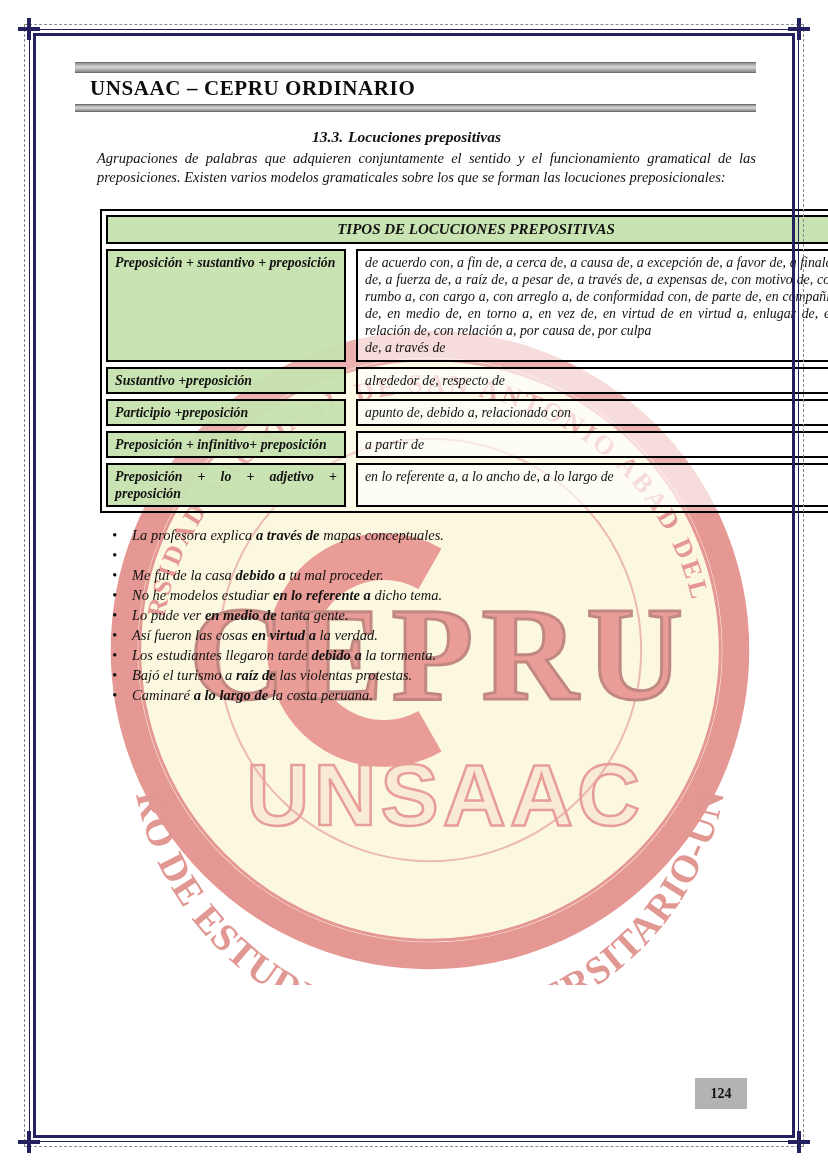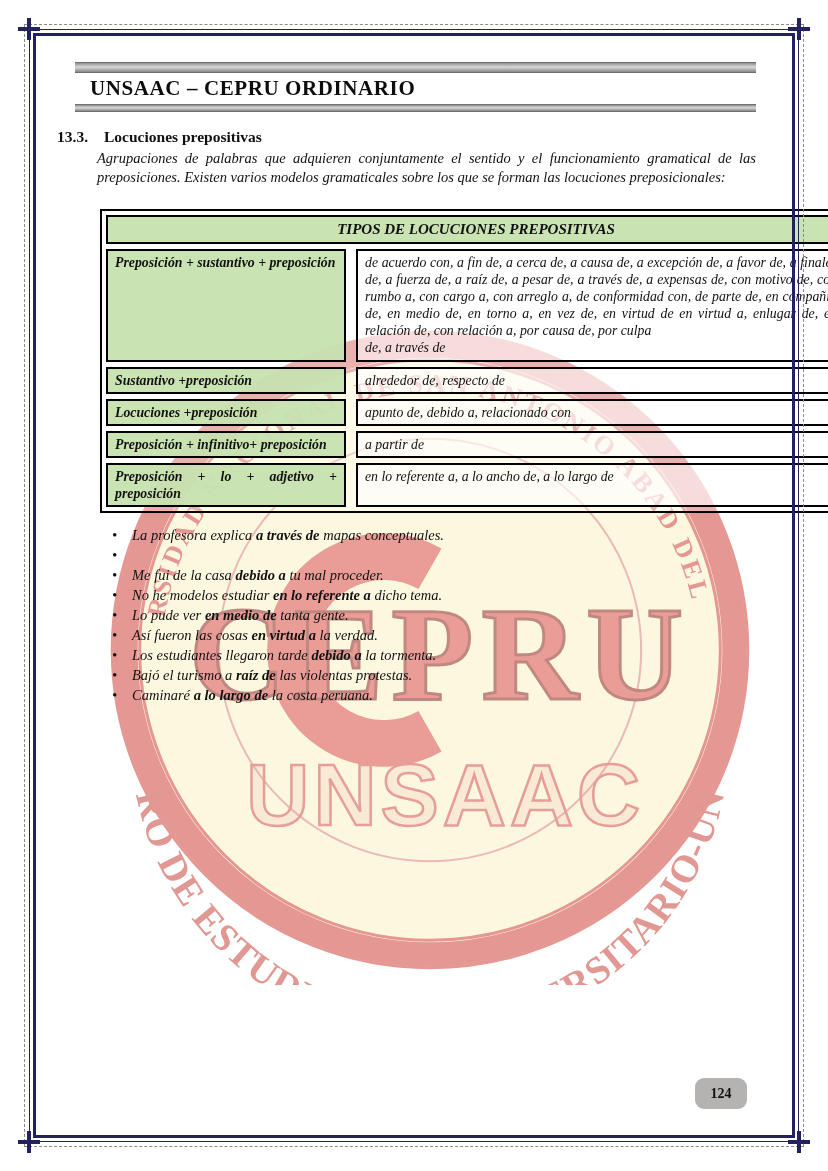--- a/index.html
+++ b/index.html
@@ -31,21 +31,21 @@
   .doc-header { margin-left:18px; }
   .bar {
     height:11px; border-top:1px solid #6f6f6f; border-bottom:1px solid #6f6f6f;
     background:linear-gradient(180deg,#8f8f8f 0%,#d8d8d8 45%,#878787 100%);
   }
   .bar.thin { height:8px; }
   .doc-title {
     font-size:21px; font-weight:700; letter-spacing:.6px; padding:3px 0 3px 15px; color:#0d0d0d;
   }
 
-  .section-heading { margin-top:16px; font-size:15.5px; font-weight:700; display:flex; gap:16px; }
+  .section-heading { margin-top:16px; font-size:15.5px; font-weight:700; font-style:italic; display:flex; gap:5px;justify-content:center; }
   .intro {
     margin:3px 0 0 40px; font-size:14.5px; font-style:italic; line-height:19px; text-align:justify;
   }
 
   
   .loc-table { margin:22px 0 0 43px; width:752px; border:2px solid #000; padding:4px; background:rgba(255,255,255,0.25); }
   .t-title {
     border:2px solid #000; background:rgba(199,226,175,0.95);
     text-align:center; font-weight:700; font-style:italic; font-size:15px; padding:4px 2px; margin-bottom:5px;
   }
@@ -61,21 +61,21 @@
   .ejemplos-heading { margin:34px 0 0 43px; font-size:16px; font-weight:700; font-style:italic; }
   .bullet-list { margin:12px 0 0 55px; list-style:none; }
   .bullet-item { display:flex; gap:12px; font-size:14.5px; font-style:italic; line-height:20px; }
   .bullet-dot { width:8px; flex:0 0 auto; }
   .seg-bold { font-weight:700;text-align:center; }
 
   
   .page-number-box {
     position:absolute; right:81px; bottom:62px; width:52px; height:31px; z-index:2;
     background:#b5b3b1; display:flex; align-items:center; justify-content:center;
-    font-size:14px; font-weight:700; font-style:normal;border-radius:9px;
+    font-size:14px; font-weight:700; font-style:normal;
   }
 </style>
 </head>
 <body>
 
 <div class="frame-dashed"></div>
 <div class="frame-thin"></div>
 <div class="frame-thick"></div>
 <div class="corner tl"></div>
 <div class="corner tr"></div>
@@ -127,21 +127,21 @@
       <div class="t-cell examples justify pre-line">de acuerdo con, a fin de, a cerca de, a causa de, a excepción de, a favor de, a finales de, a fuerza de, a raíz de, a pesar de, a través de, a expensas de, con motivo de, con rumbo a, con cargo a, con arreglo a, de conformidad con, de parte de, en compañía de, en medio de, en torno a, en vez de, en virtud de en virtud a, enlugar de, en relación de, con relación a, por causa de, por culpa
 de, a través de</div>
     </div>
 
     <div class="t-row">
       <div class="t-cell type">Sustantivo +preposición</div>
       <div class="t-cell examples">alrededor de, respecto de</div>
     </div>
 
     <div class="t-row">
-      <div class="t-cell type">Locuciones +preposición</div>
+      <div class="t-cell type">Participio +preposición</div>
       <div class="t-cell examples">apunto de, debido a, relacionado con</div>
     </div>
 
     <div class="t-row">
       <div class="t-cell type">Preposición + infinitivo+ preposición</div>
       <div class="t-cell examples">a partir de</div>
     </div>
 
     <div class="t-row">
       <div class="t-cell type">Preposición + lo + adjetivo + preposición</div>

